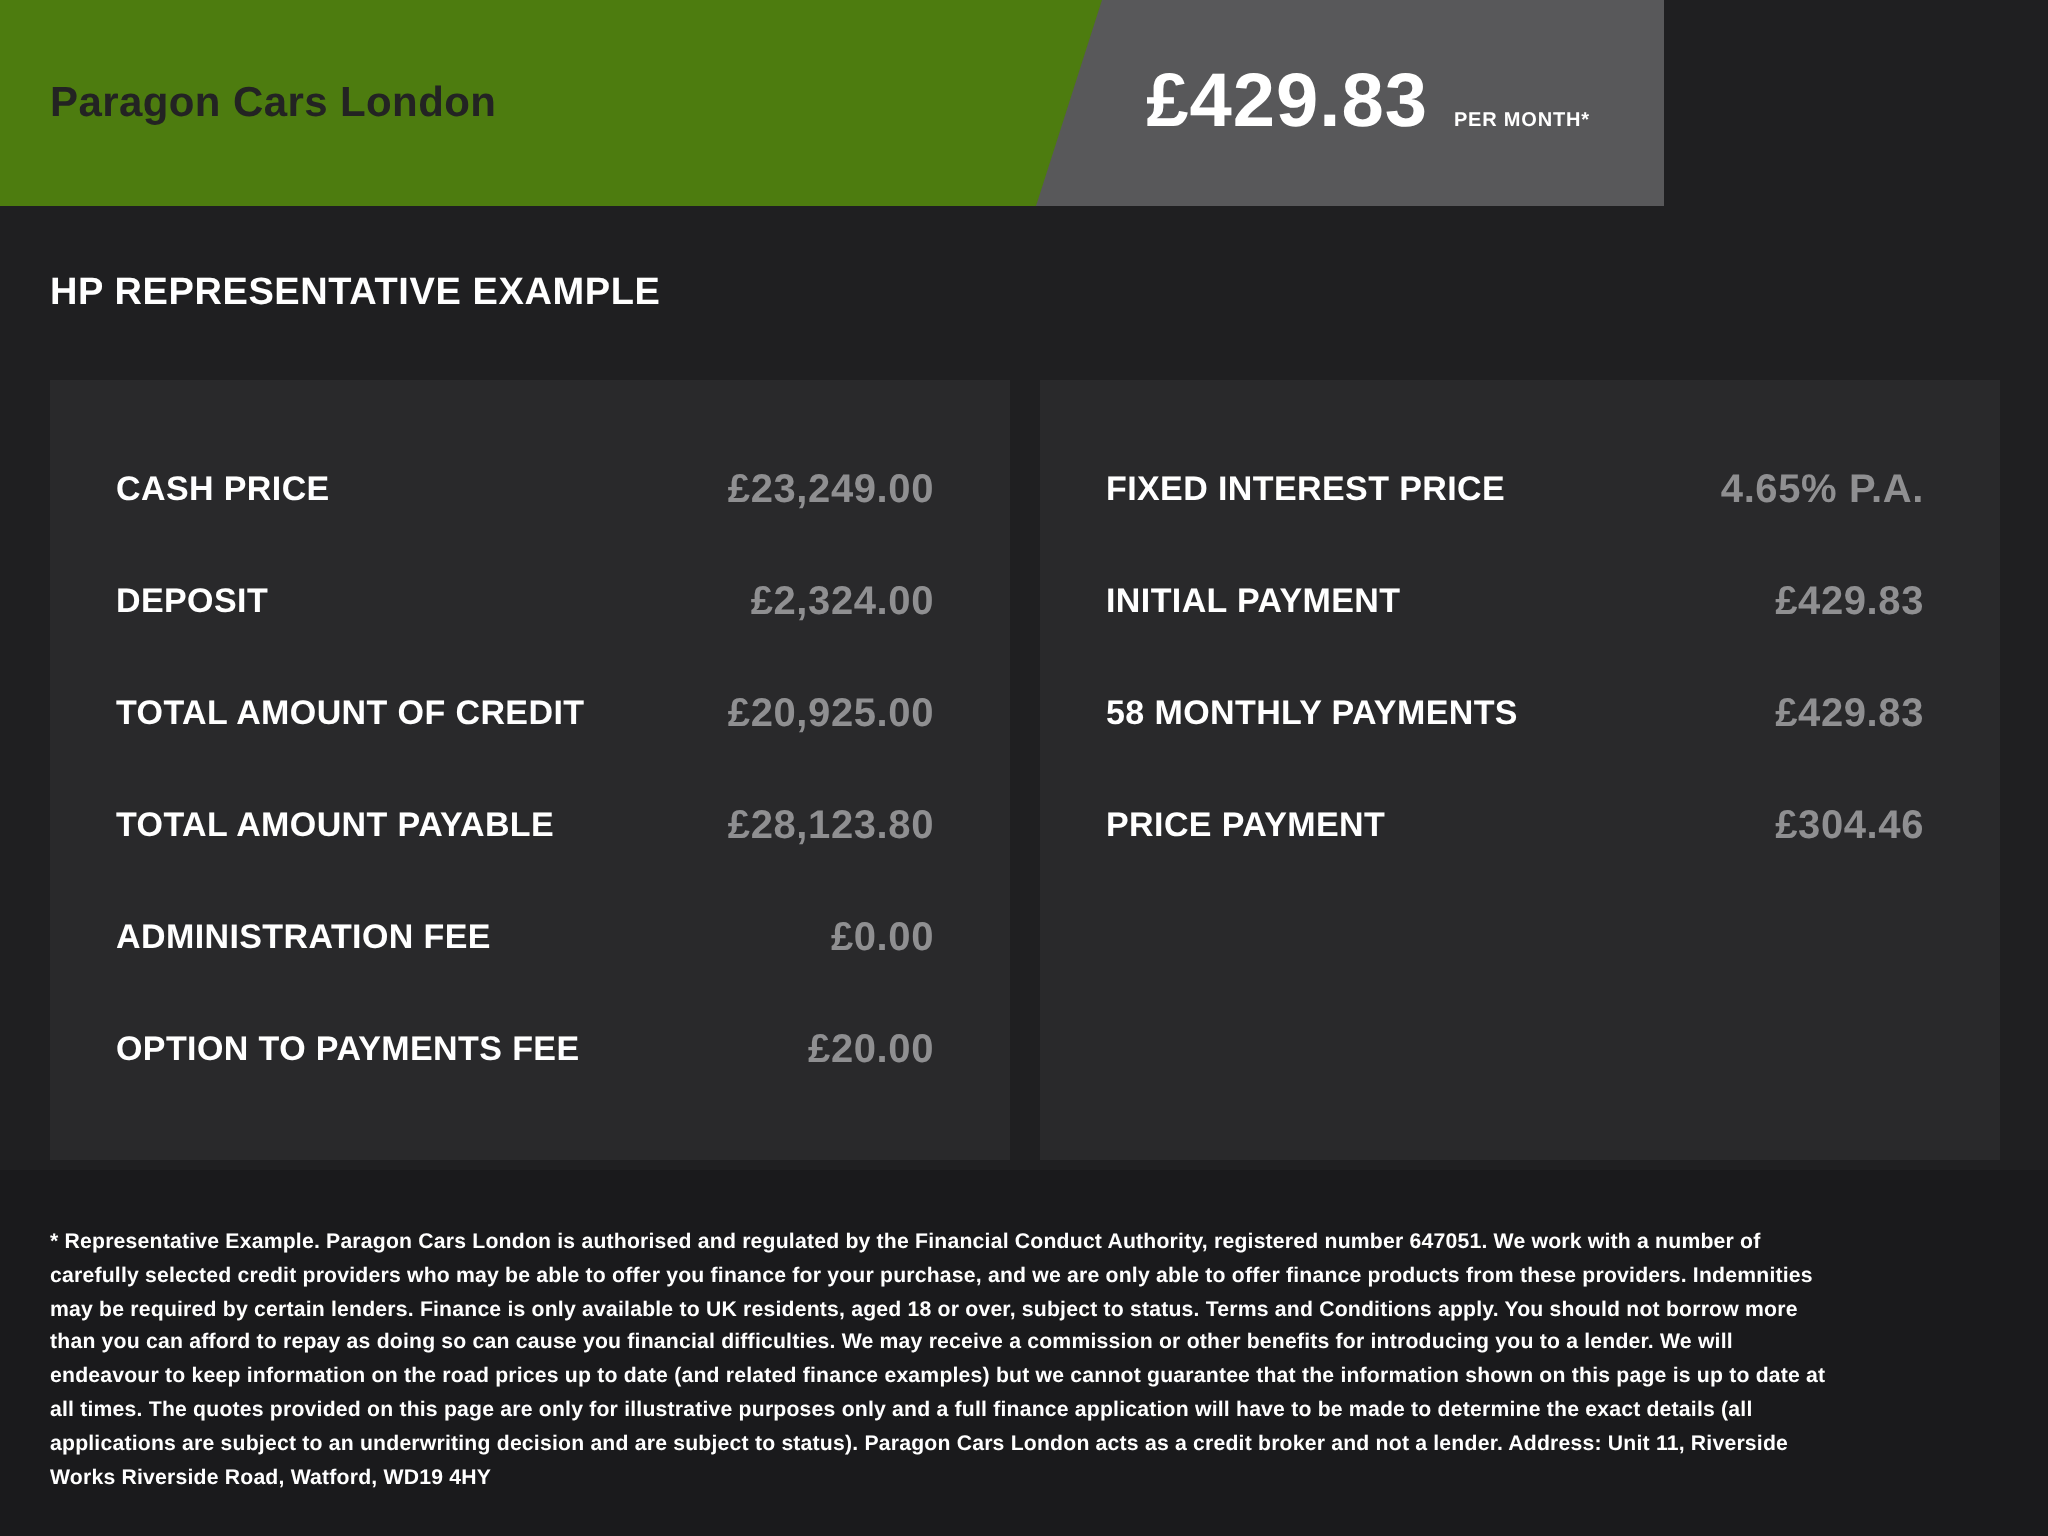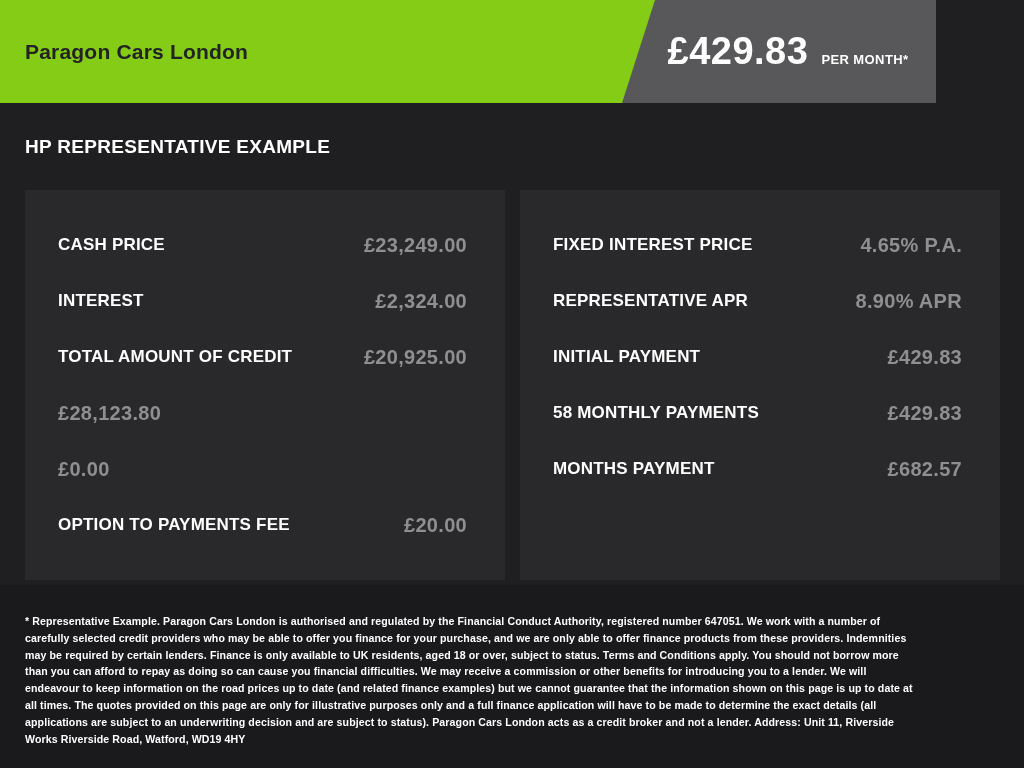--- a/index.html
+++ b/index.html
@@ -5,22 +5,22 @@
   * { margin: 0; padding: 0; box-sizing: border-box; }
   html, body {
     width: 1024px; height: 768px;
     font-family: "Liberation Sans", sans-serif;
     background: #1f1f21;
     overflow: hidden;
   }
   
   .header {
     position: relative;
-    width: 936px; height: 103px;
-    background: #84cc16;
+    width: 832px; height: 103px;
+    background: #4d7c0f;
   }
   .company-name {
     position: absolute;
     left: 25px; top: 0; height: 103px;
     display: flex; align-items: center;
     font-size: 21px; font-weight: bold;
     color: #232323;
     letter-spacing: 0.2px;
   }
   .price-banner {
@@ -33,21 +33,21 @@
   }
   .price-banner-inner {
     display: flex; align-items: baseline; gap: 13px;
     padding-left: 18px;
   }
   .price-amount {
     font-size: 38px; font-weight: bold; color: #ffffff;
     letter-spacing: 0.5px;
   }
   .price-suffix {
-    font-size: 13px; font-weight: bold; color: #ffffff;
+    font-size: 10px; font-weight: bold; color: #ffffff;
     letter-spacing: 0.4px;
   }
   
   .main {
     position: relative;
     width: 1024px; height: 665px;
     background: #1f1f21;
   }
   .section-title {
     position: absolute;
@@ -110,59 +110,57 @@
 <div class="main">
   <div class="section-title">HP REPRESENTATIVE EXAMPLE</div>
 
   <div class="panels">
     <div class="panel">
       <div class="finance-row">
         <span class="finance-label">CASH PRICE</span>
         <span class="finance-value">£23,249.00</span>
       </div>
       <div class="finance-row">
-        <span class="finance-label">INTEREST</span>
+        <span class="finance-label">DEPOSIT</span>
         <span class="finance-value">£2,324.00</span>
       </div>
       <div class="finance-row">
         <span class="finance-label">TOTAL AMOUNT OF CREDIT</span>
         <span class="finance-value">£20,925.00</span>
       </div>
       <div class="finance-row">
+        <span class="finance-label">TOTAL AMOUNT PAYABLE</span>
         <span class="finance-value">£28,123.80</span>
       </div>
       <div class="finance-row">
+        <span class="finance-label">ADMINISTRATION FEE</span>
         <span class="finance-value">£0.00</span>
       </div>
       <div class="finance-row">
         <span class="finance-label">OPTION TO PAYMENTS FEE</span>
         <span class="finance-value">£20.00</span>
       </div>
     </div>
 
     <div class="panel">
       <div class="finance-row">
         <span class="finance-label">FIXED INTEREST PRICE</span>
         <span class="finance-value">4.65% P.A.</span>
       </div>
       <div class="finance-row">
-        <span class="finance-label">REPRESENTATIVE APR</span>
-        <span class="finance-value">8.90% APR</span>
-      </div>
-      <div class="finance-row">
         <span class="finance-label">INITIAL PAYMENT</span>
         <span class="finance-value">£429.83</span>
       </div>
       <div class="finance-row">
         <span class="finance-label">58 MONTHLY PAYMENTS</span>
         <span class="finance-value">£429.83</span>
       </div>
       <div class="finance-row">
-        <span class="finance-label">MONTHS PAYMENT</span>
-        <span class="finance-value">£682.57</span>
+        <span class="finance-label">PRICE PAYMENT</span>
+        <span class="finance-value">£304.46</span>
       </div>
     </div>
   </div>
 
   <div class="footer">
     <div class="disclaimer">* Representative Example. Paragon Cars London is authorised and regulated by the Financial Conduct Authority, registered number 647051. We work with a number of carefully selected credit providers who may be able to offer you finance for your purchase, and we are only able to offer finance products from these providers. Indemnities may be required by certain lenders. Finance is only available to UK residents, aged 18 or over, subject to status. Terms and Conditions apply. You should not borrow more than you can afford to repay as doing so can cause you financial difficulties. We may receive a commission or other benefits for introducing you to a lender. We will endeavour to keep information on the road prices up to date (and related finance examples) but we cannot guarantee that the information shown on this page is up to date at all times. The quotes provided on this page are only for illustrative purposes only and a full finance application will have to be made to determine the exact details (all applications are subject to an underwriting decision and are subject to status). Paragon Cars London acts as a credit broker and not a lender. Address: Unit 11, Riverside Works Riverside Road, Watford, WD19 4HY</div>
   </div>
 </div>
 
 </body></html>

